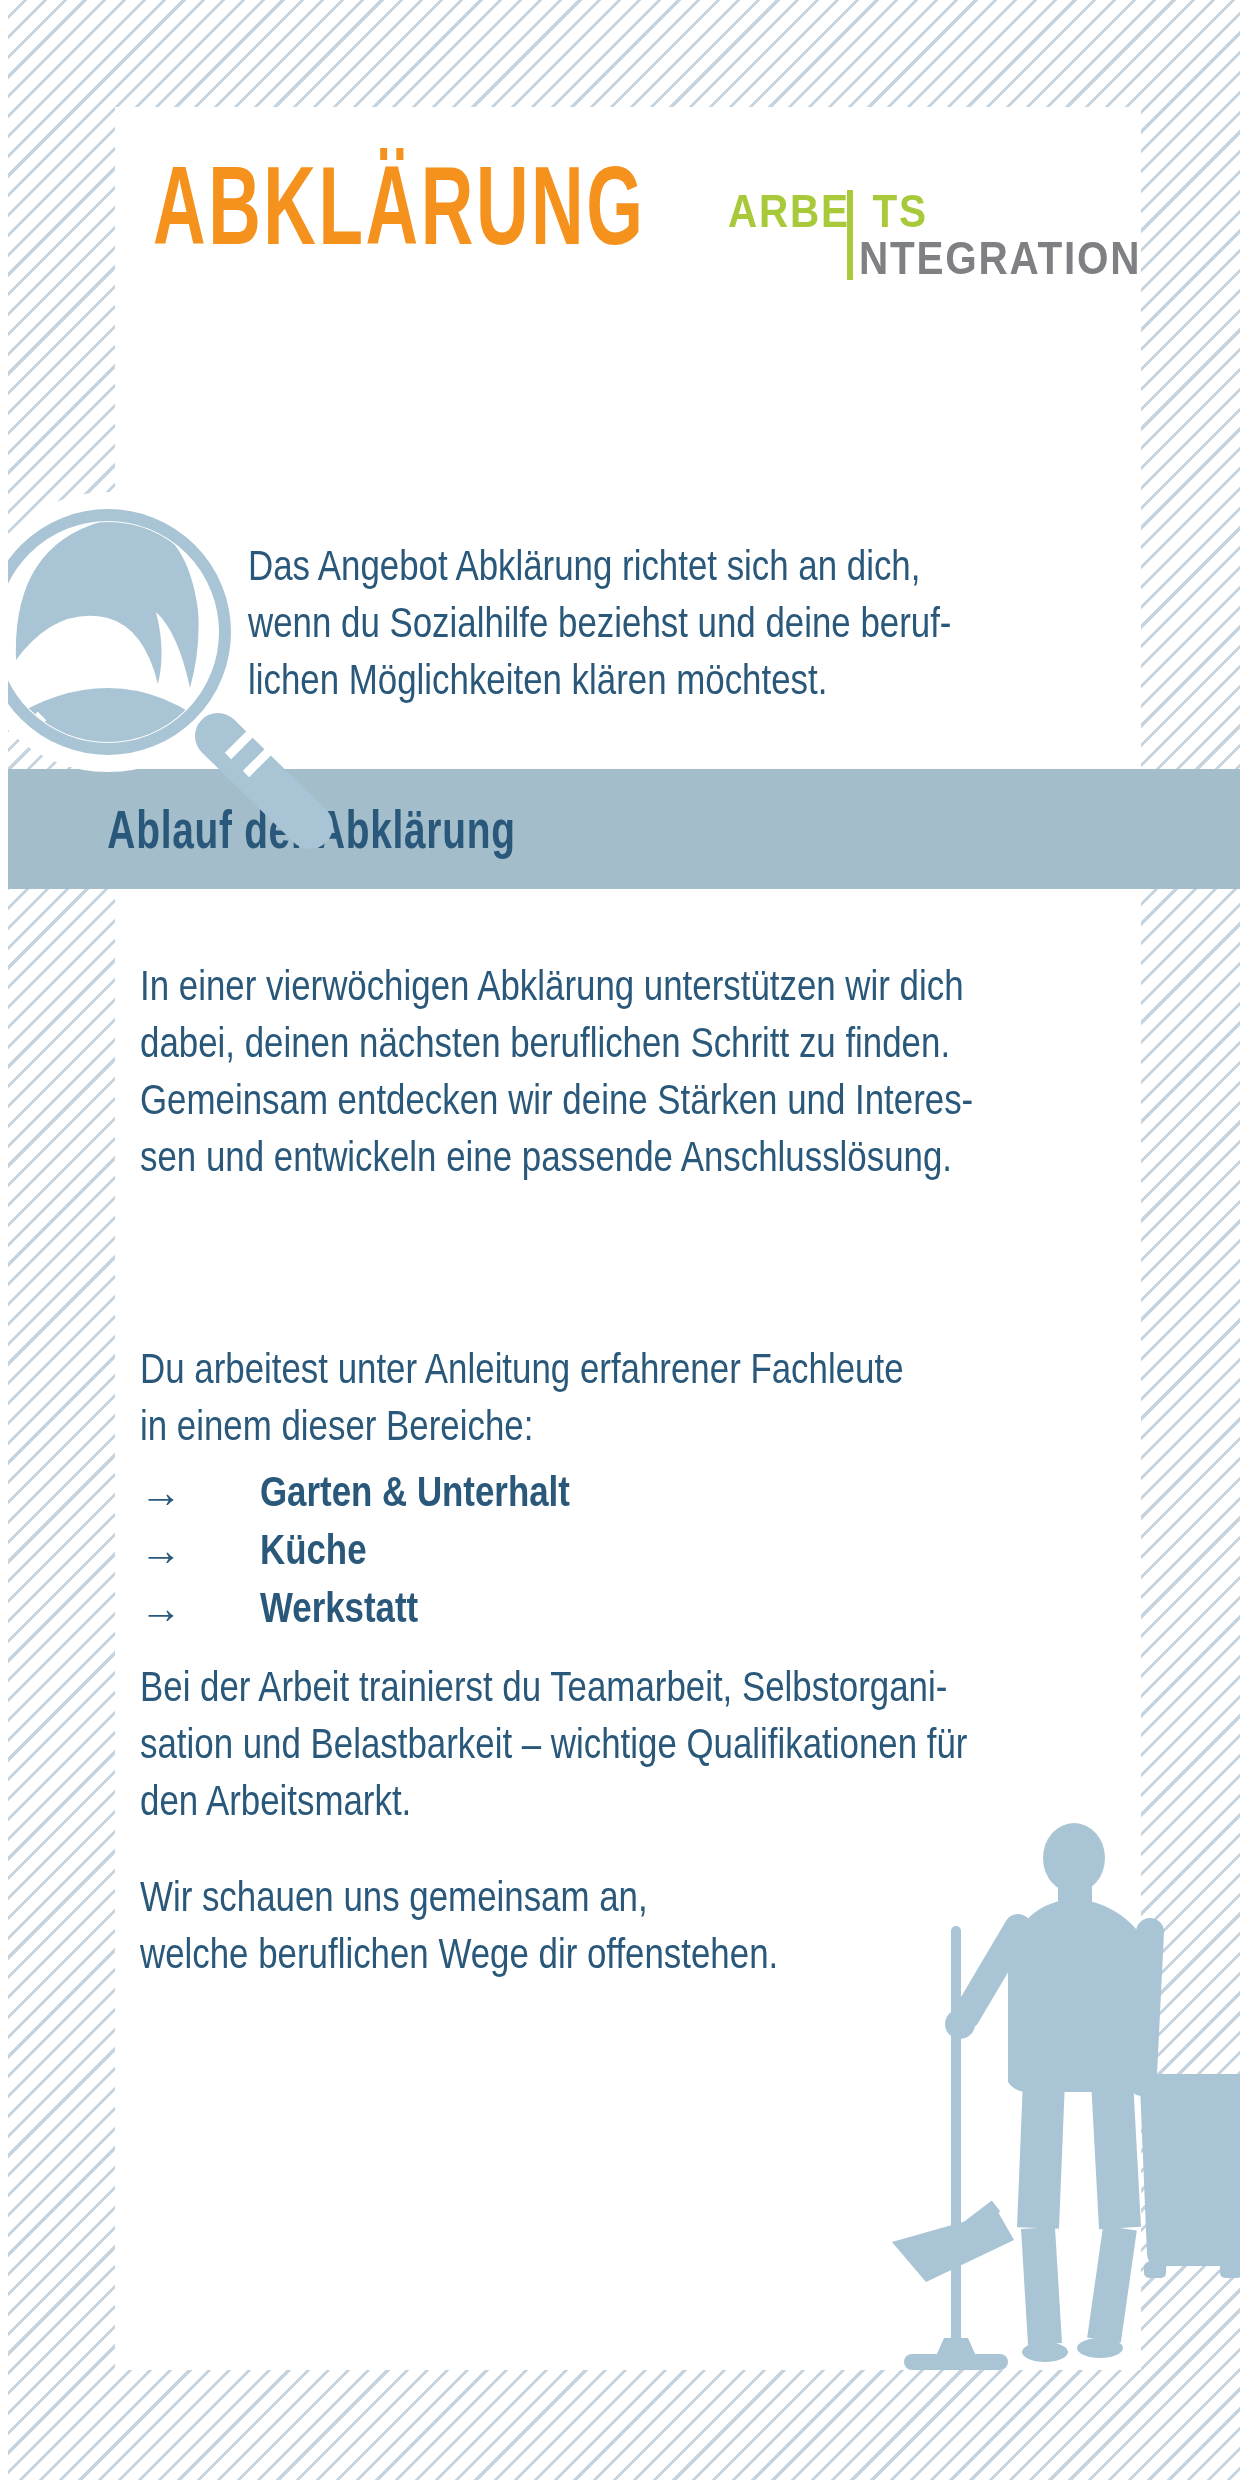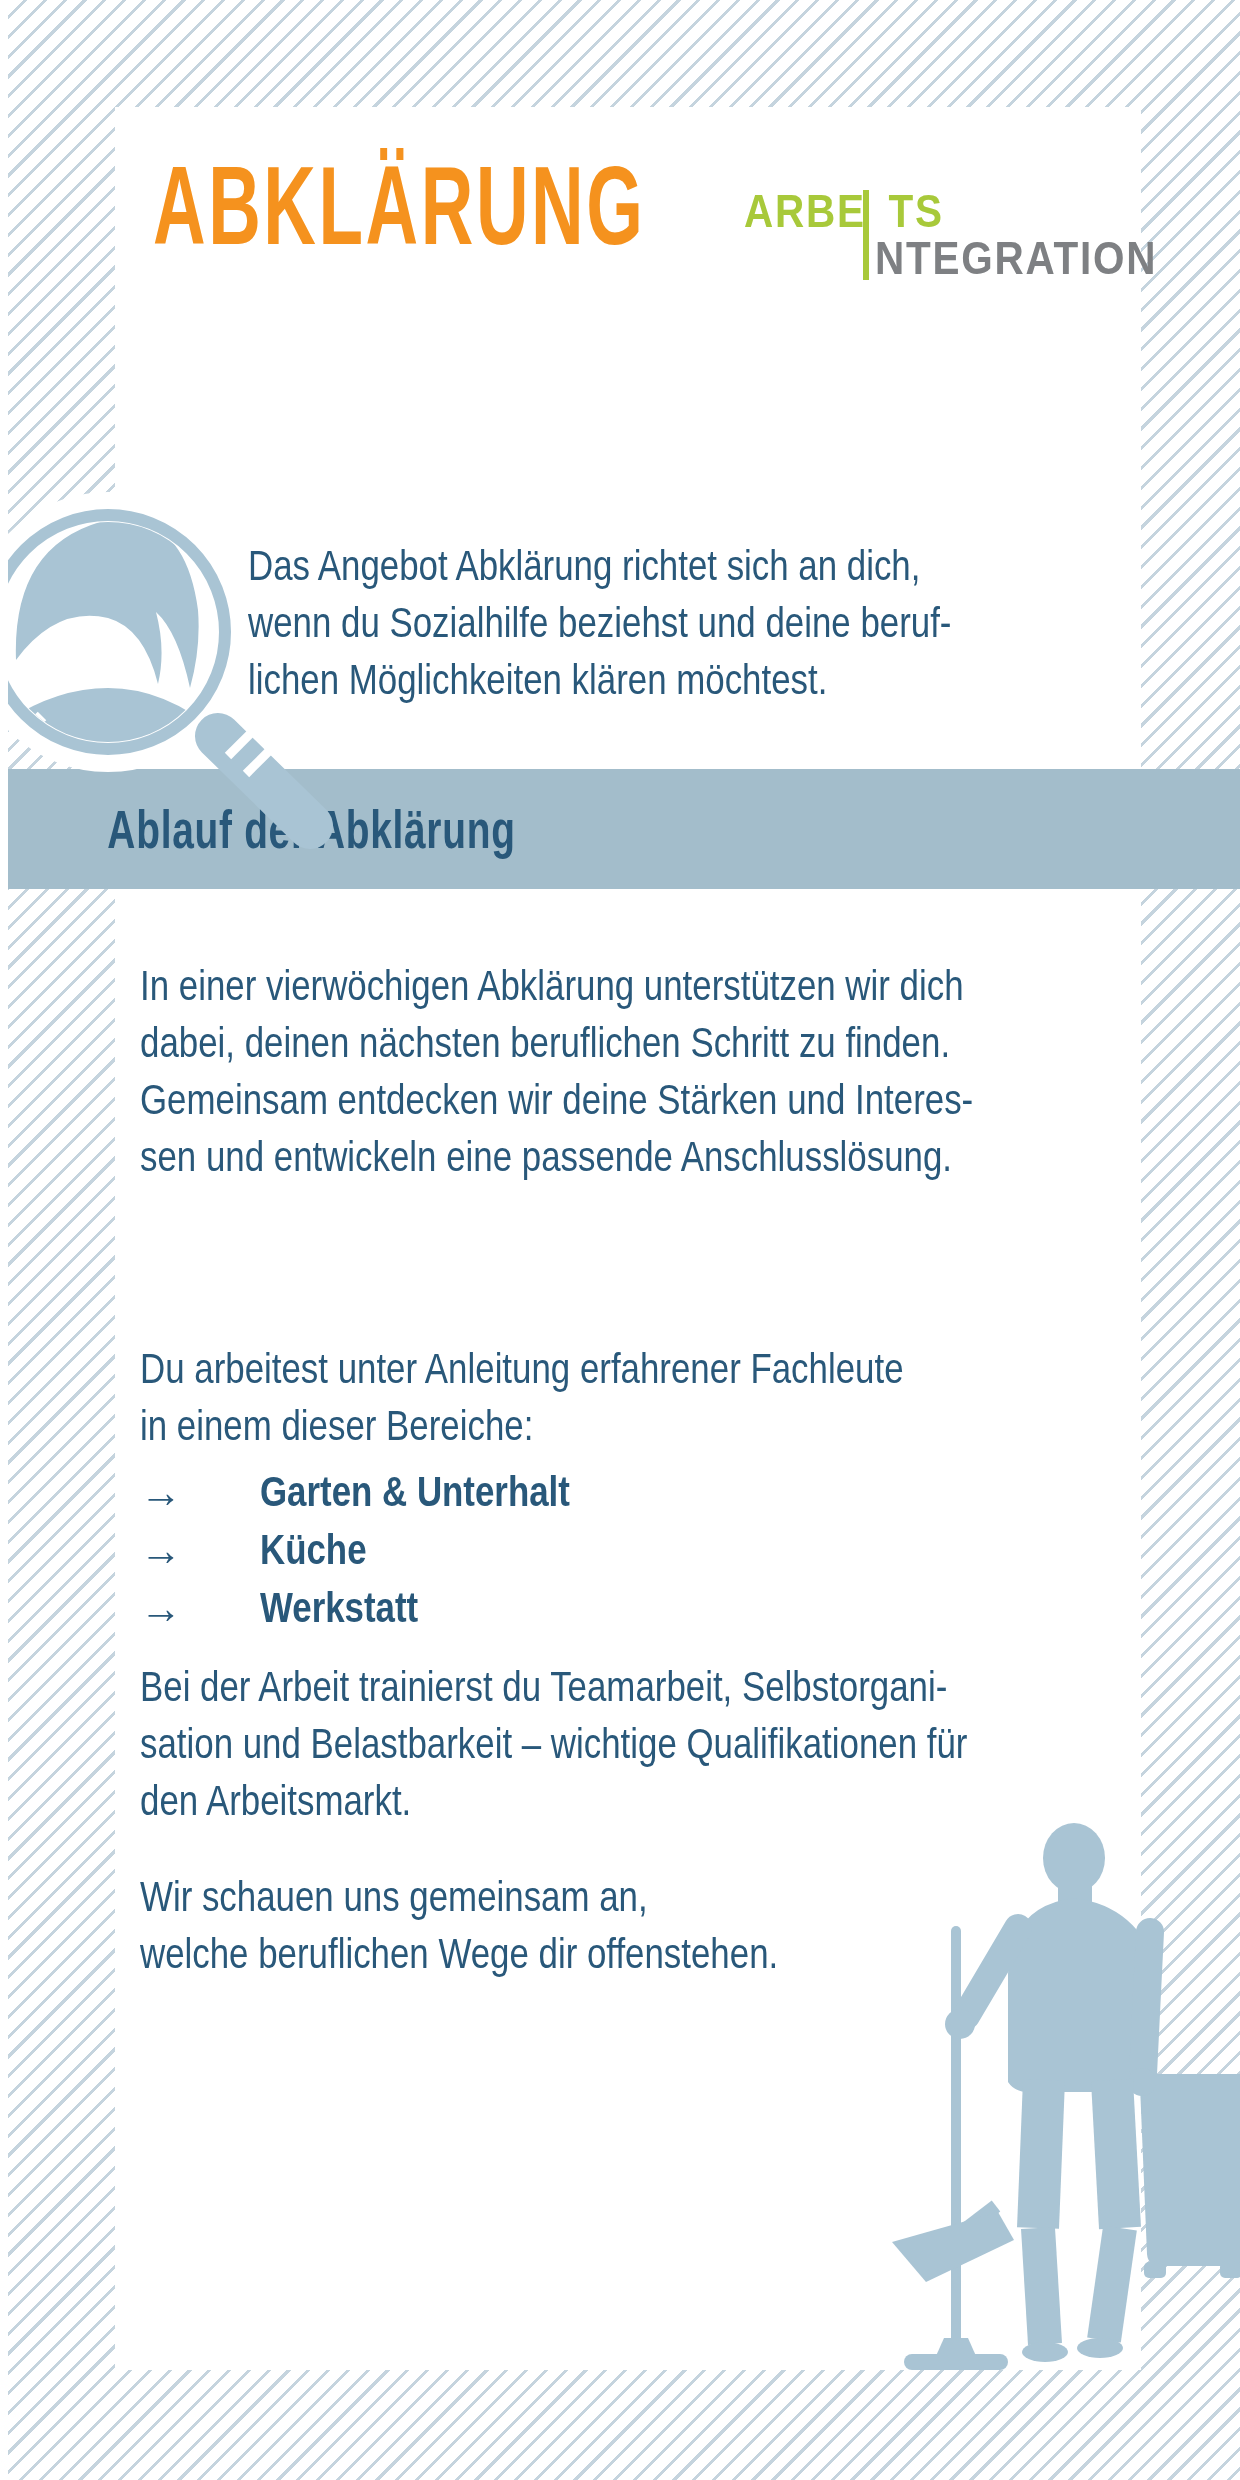--- a/index.html
+++ b/index.html
@@ -10,21 +10,21 @@
     margin-left:8px;
   }
   .card { position:absolute; left:107px; top:107px; width:1026px; height:2263px; background:#ffffff; }
 
   .title {
     position:absolute; left:145px; top:150px; line-height:112px;
     font-size:112px; font-weight:bold; color:#f5921e; letter-spacing:4px;
     transform:scaleX(0.65); transform-origin:left top; white-space:nowrap;
   }
 
-  .logo { position:absolute; left:736px; top:188px; width:430px; height:100px; }
+  .logo { position:absolute; left:720px; top:188px; width:430px; height:100px; }
   .logo-row1 { position:absolute; left:0; top:0; font-size:46px; font-weight:bold; color:#a8c93a;
     letter-spacing:2px; line-height:46px; white-space:nowrap;
     transform:scaleX(0.88); transform-origin:left top; }
   .logo-gap { display:inline-block; width:26px; }
   .logo-bar { position:absolute; left:119px; top:2px; width:6px; height:90px; background:#a8c93a; }
   .logo-row2 { position:absolute; left:131px; top:47px; font-size:46px; font-weight:bold; color:#7e8083;
     letter-spacing:2px; line-height:46px; white-space:nowrap;
     transform:scaleX(0.88); transform-origin:left top; }
 
   .band { position:absolute; left:0; width:1240px; background:#a3bdcb; }

